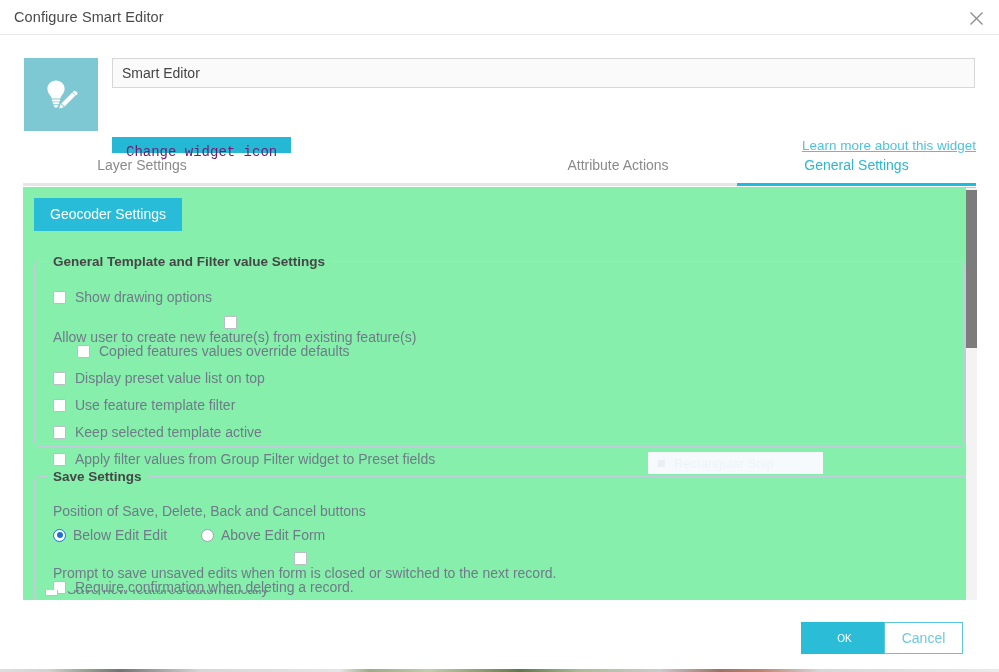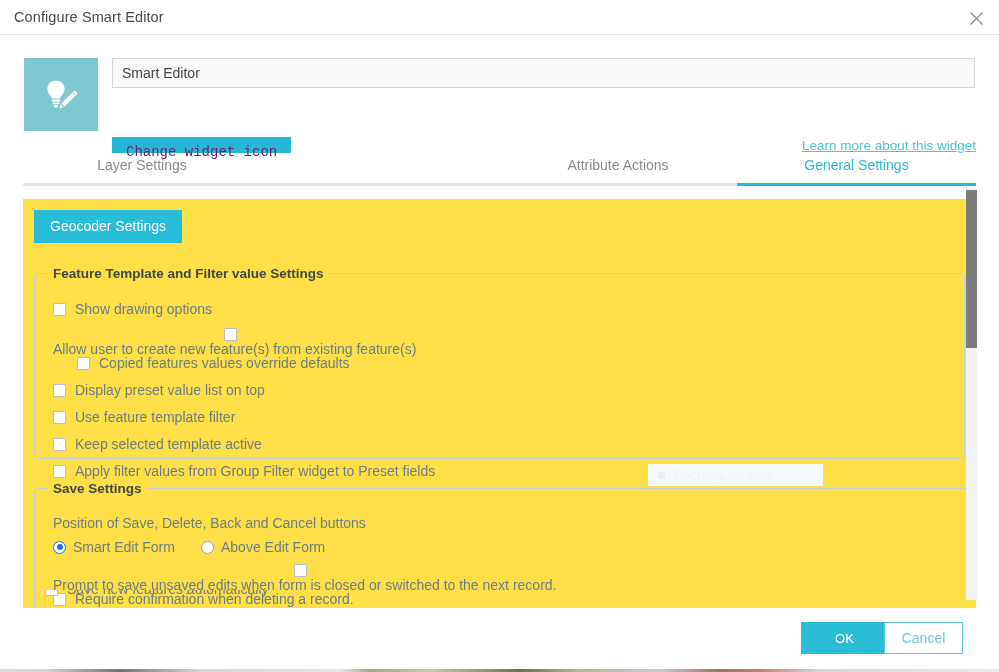--- a/index.html
+++ b/index.html
@@ -119,22 +119,21 @@
     top: 31px; height: 3px;
     background: #1ebbe0;
   }
 
   
   .content {
     position: absolute;
     left: 23px; top: 187px;
     width: 953px; height: 413px;
     overflow: hidden;
-    background: #fde047;
-    margin-top: 12px;
+    background: #86efac;
   }
 
   .geocoder-btn {
     position: absolute;
     left: 11px; top: 11px;
     height: 33px;
     padding: 0 16px;
     background: #28bcd8;
     color: #fff;
     border: none;
@@ -285,21 +284,21 @@
     width: 999px; height: 62px;
     background: #ffffff;
   }
   .btn-ok {
     position: absolute;
     left: 801px; top: 14px;
     width: 87px; height: 32px;
     background: #2bbcd7;
     color: #fff;
     border: 1px solid #2bbcd7;
-    font-size: 13px;
+    font-size: 10px;
     font-family: "Liberation Sans", sans-serif;
     cursor: pointer;
   }
   .btn-cancel {
     position: absolute;
     left: 884px; top: 14px;
     width: 79px; height: 32px;
     background: #ffffff;
     color: #6ecae0;
     border: 1px solid #5cc6de;
@@ -381,21 +380,21 @@
   <button class="geocoder-btn">Geocoder Settings</button>
 
   <div class="ghost-snip">
     <span class="gs-icon">
         <span class="gs-dot"></span>
       </span>
     <span>Rectangular Snip</span>
   </div>
 
   <fieldset class="group grp-feature">
-    <legend>Feature Template and Filter value Settings</legend>
+    <legend>General Template and Filter value Settings</legend>
 
     <div class="row" style="left:18px; top:20px;">
       <span class="cb"></span>
       <span class="lbl">Show drawing options</span>
     </div>
 
     <div class="row" style="left:18px; top:47px;flex-direction:column;">
       <span class="cb"></span>
       <span class="lbl">Allow user to create new feature(s) from existing feature(s)</span>
     </div>
@@ -426,21 +425,21 @@
     </div>
   </fieldset>
 
   <fieldset class="group grp-save">
     <legend>Save Settings</legend>
 
     <div class="plaintext" style="left:18px; top:19px;">Position of Save, Delete, Back and Cancel buttons</div>
 
     <div class="radio-row" style="left:18px; top:43px;">
       <span class="rd on"></span>
-      <span>Smart Edit Form</span>
+      <span>Below Edit Edit</span>
     </div>
 
     <div class="radio-row" style="left:166px; top:43px;">
       <span class="rd"></span>
       <span>Above Edit Form</span>
     </div>
 
     <div class="row" style="left:18px; top:68px;flex-direction:column;">
       <span class="cb"></span>
       <span class="lbl">Prompt to save unsaved edits when form is closed or switched to the next record.</span>

